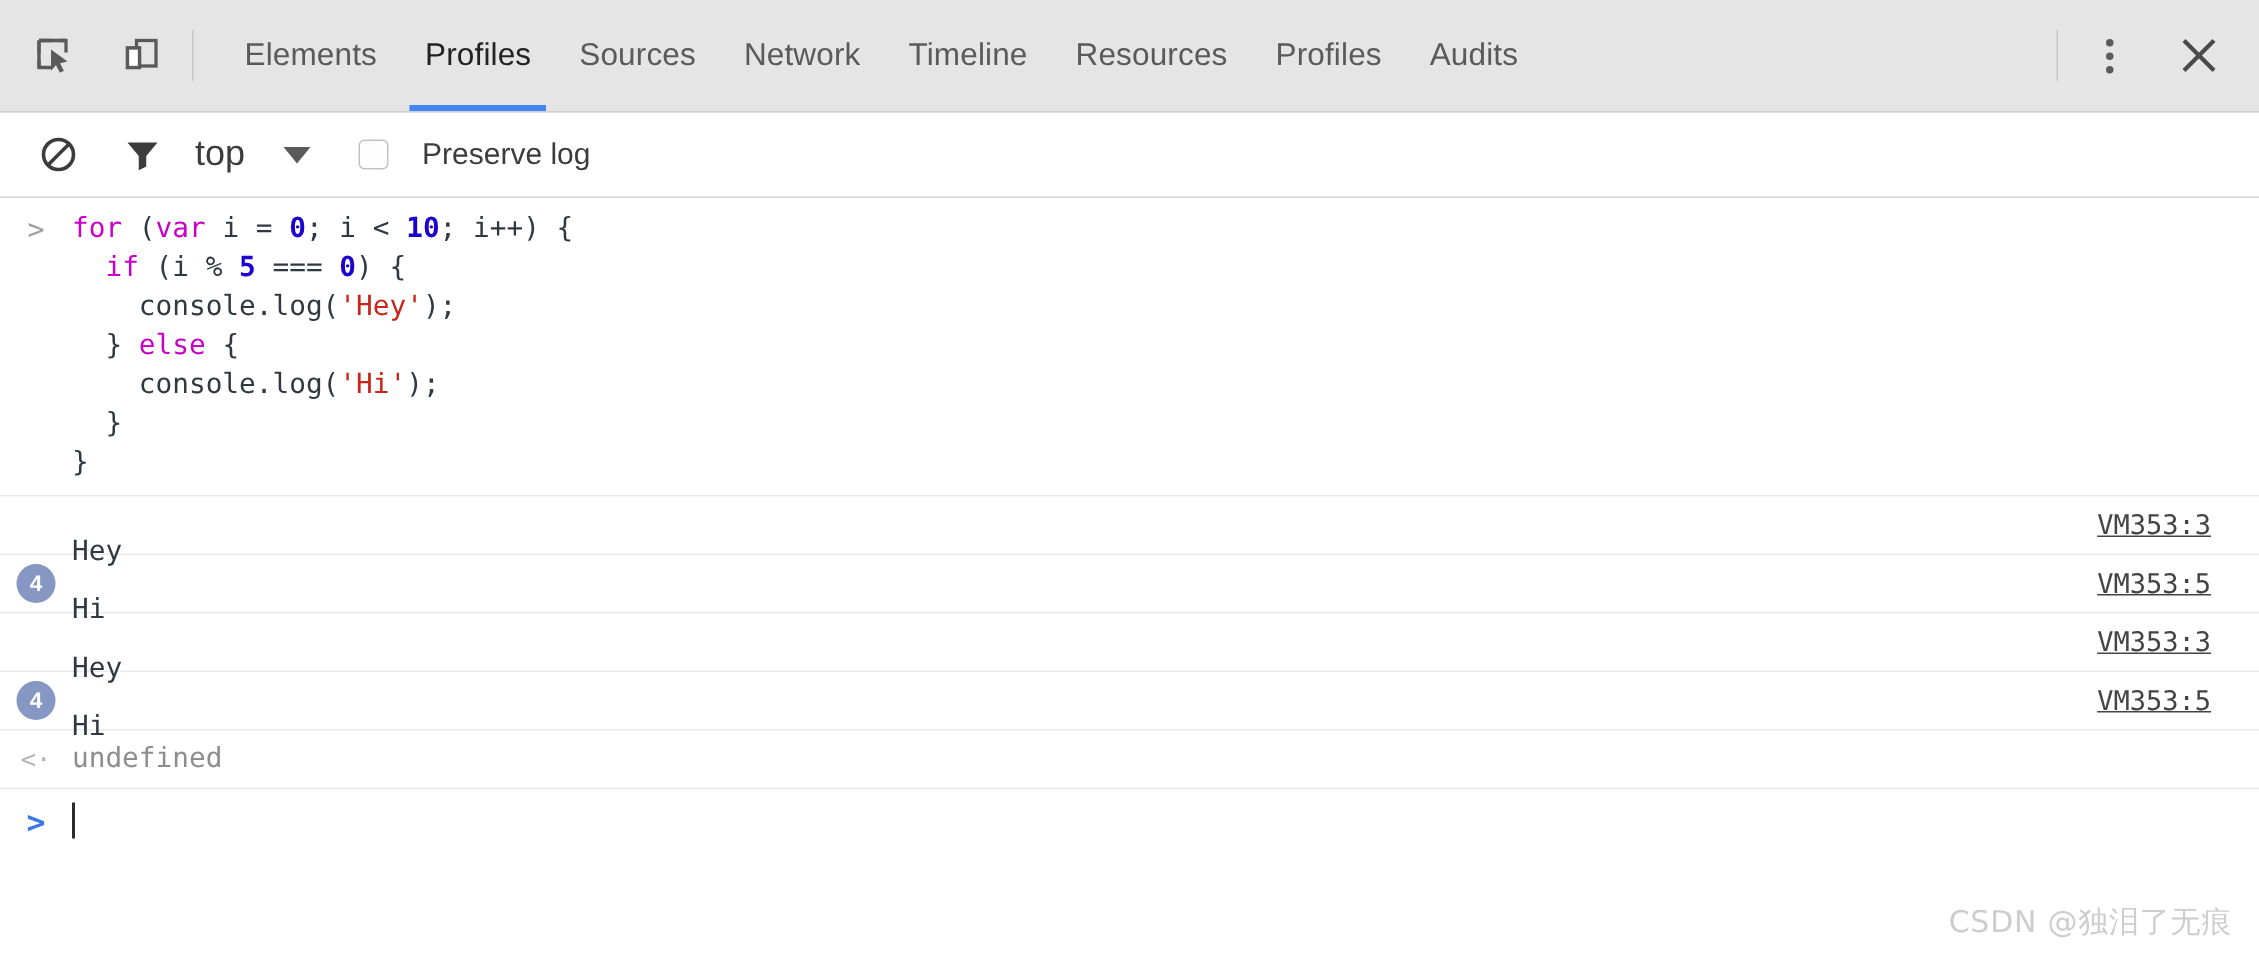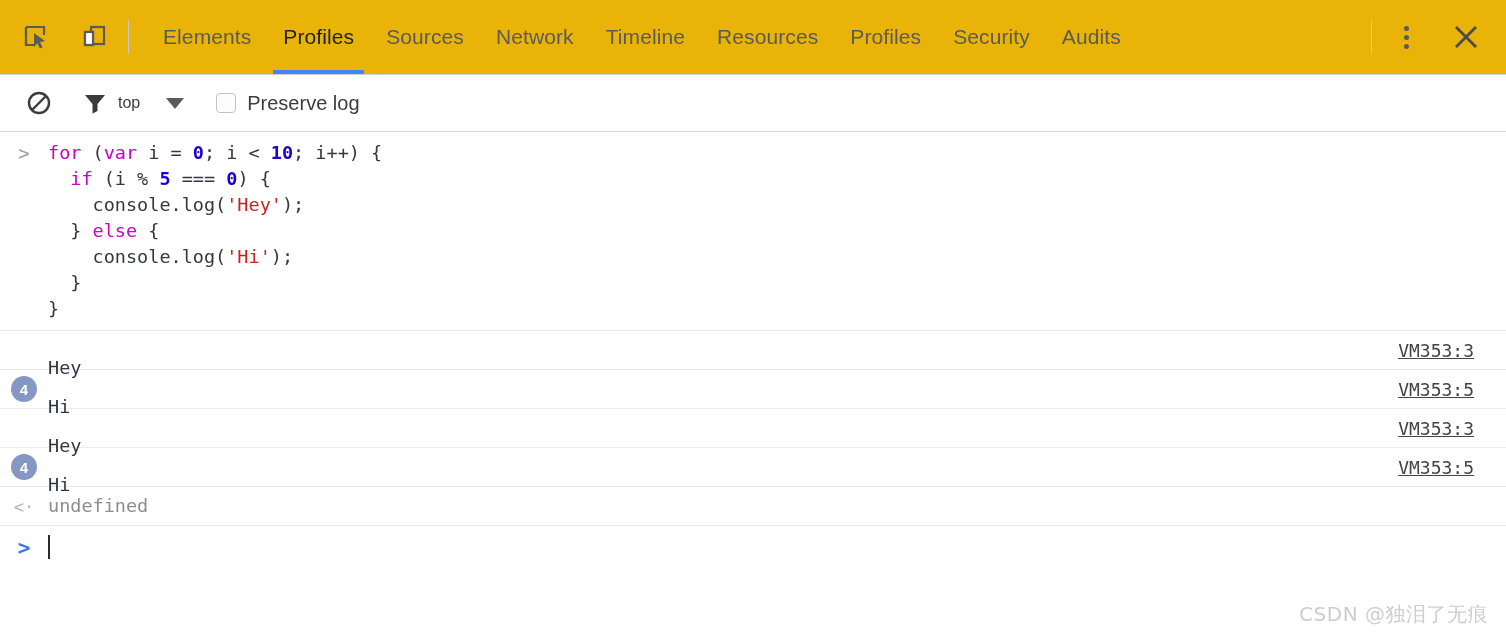--- a/index.html
+++ b/index.html
@@ -11,21 +11,21 @@
     width: 1506px;
     height: 638px;
     overflow: hidden;
     font-family: "Liberation Sans", sans-serif;
     -webkit-font-smoothing: antialiased;
   }
 
   
   .tabbar {
     height: 74px;
-    background: #eab308;
+    background: #e5e5e5;
     border-bottom: 1px solid #cfcfcf;
     display: flex;
     align-items: stretch;
     position: relative;
   }
   .tool-icons {
     display: flex;
     align-items: center;
     padding-left: 14px;
     gap: 14px;
@@ -117,40 +117,40 @@
   }
   .fbtn {
     width: 46px;
     height: 46px;
     display: flex;
     align-items: center;
     justify-content: center;
     cursor: pointer;
   }
   .ctx-label {
-    font-size: 16px;
+    font-size: 24px;
     color: #3c3c3c;
-    margin-left: 0;
+    margin-left: 12px;
     cursor: pointer;
   }
   .ctx-arrow {
     margin-left: 22px;
     width: 26px;
     height: 26px;
     display: flex;
     align-items: center;
     justify-content: center;
     cursor: pointer;
   }
   .preserve {
     display: flex;
     align-items: center;
     margin-left: 28px;
     cursor: pointer;
-    gap: 11px;
+    gap: 22px;
   }
   .cbox {
     width: 20px;
     height: 20px;
     border: 1px solid #c2c2c2;
     border-radius: 4px;
     background: #fdfdfd;
     box-sizing: border-box;
   }
   .preserve-label {
@@ -314,23 +314,20 @@
     <div class="tab">
         <span>Timeline</span>
       </div>
     <div class="tab">
         <span>Resources</span>
       </div>
     <div class="tab">
         <span>Profiles</span>
       </div>
     <div class="tab">
-        <span>Security</span>
-      </div>
-    <div class="tab">
         <span>Audits</span>
       </div>
   </div>
   <div class="tabbar-right">
     <div class="vsep"></div>
     <div class="dots">
         <i></i>
         <i></i>
         <i></i>
       </div>

